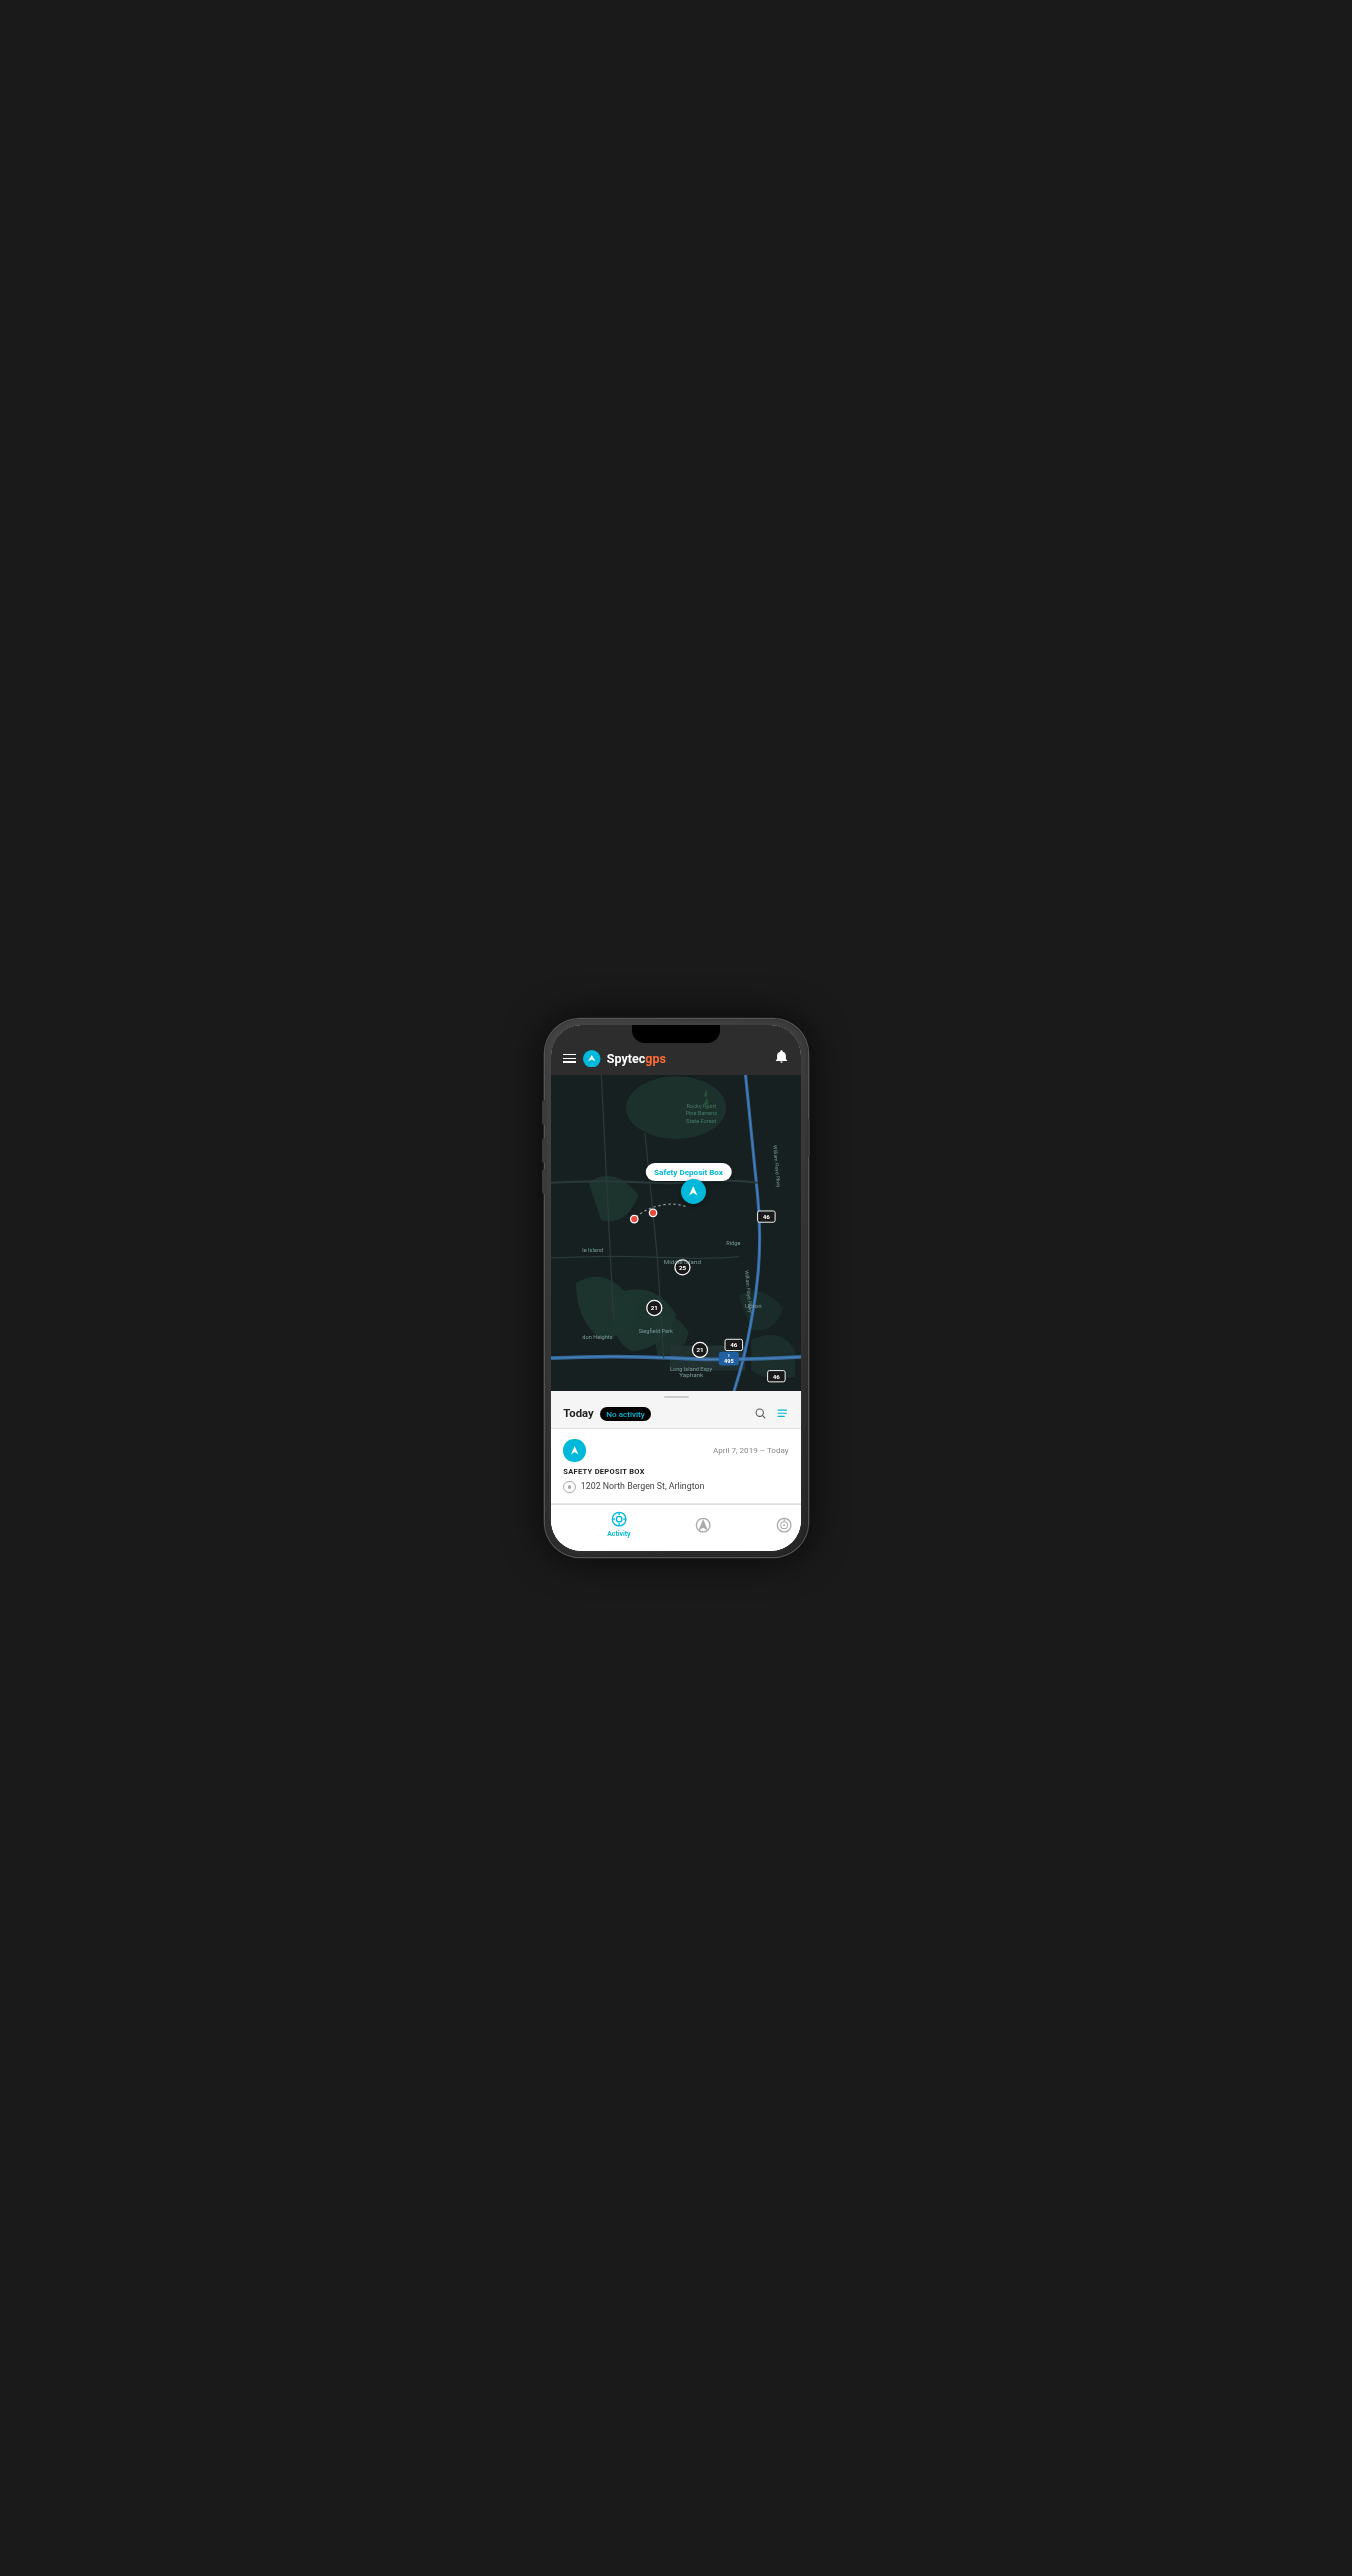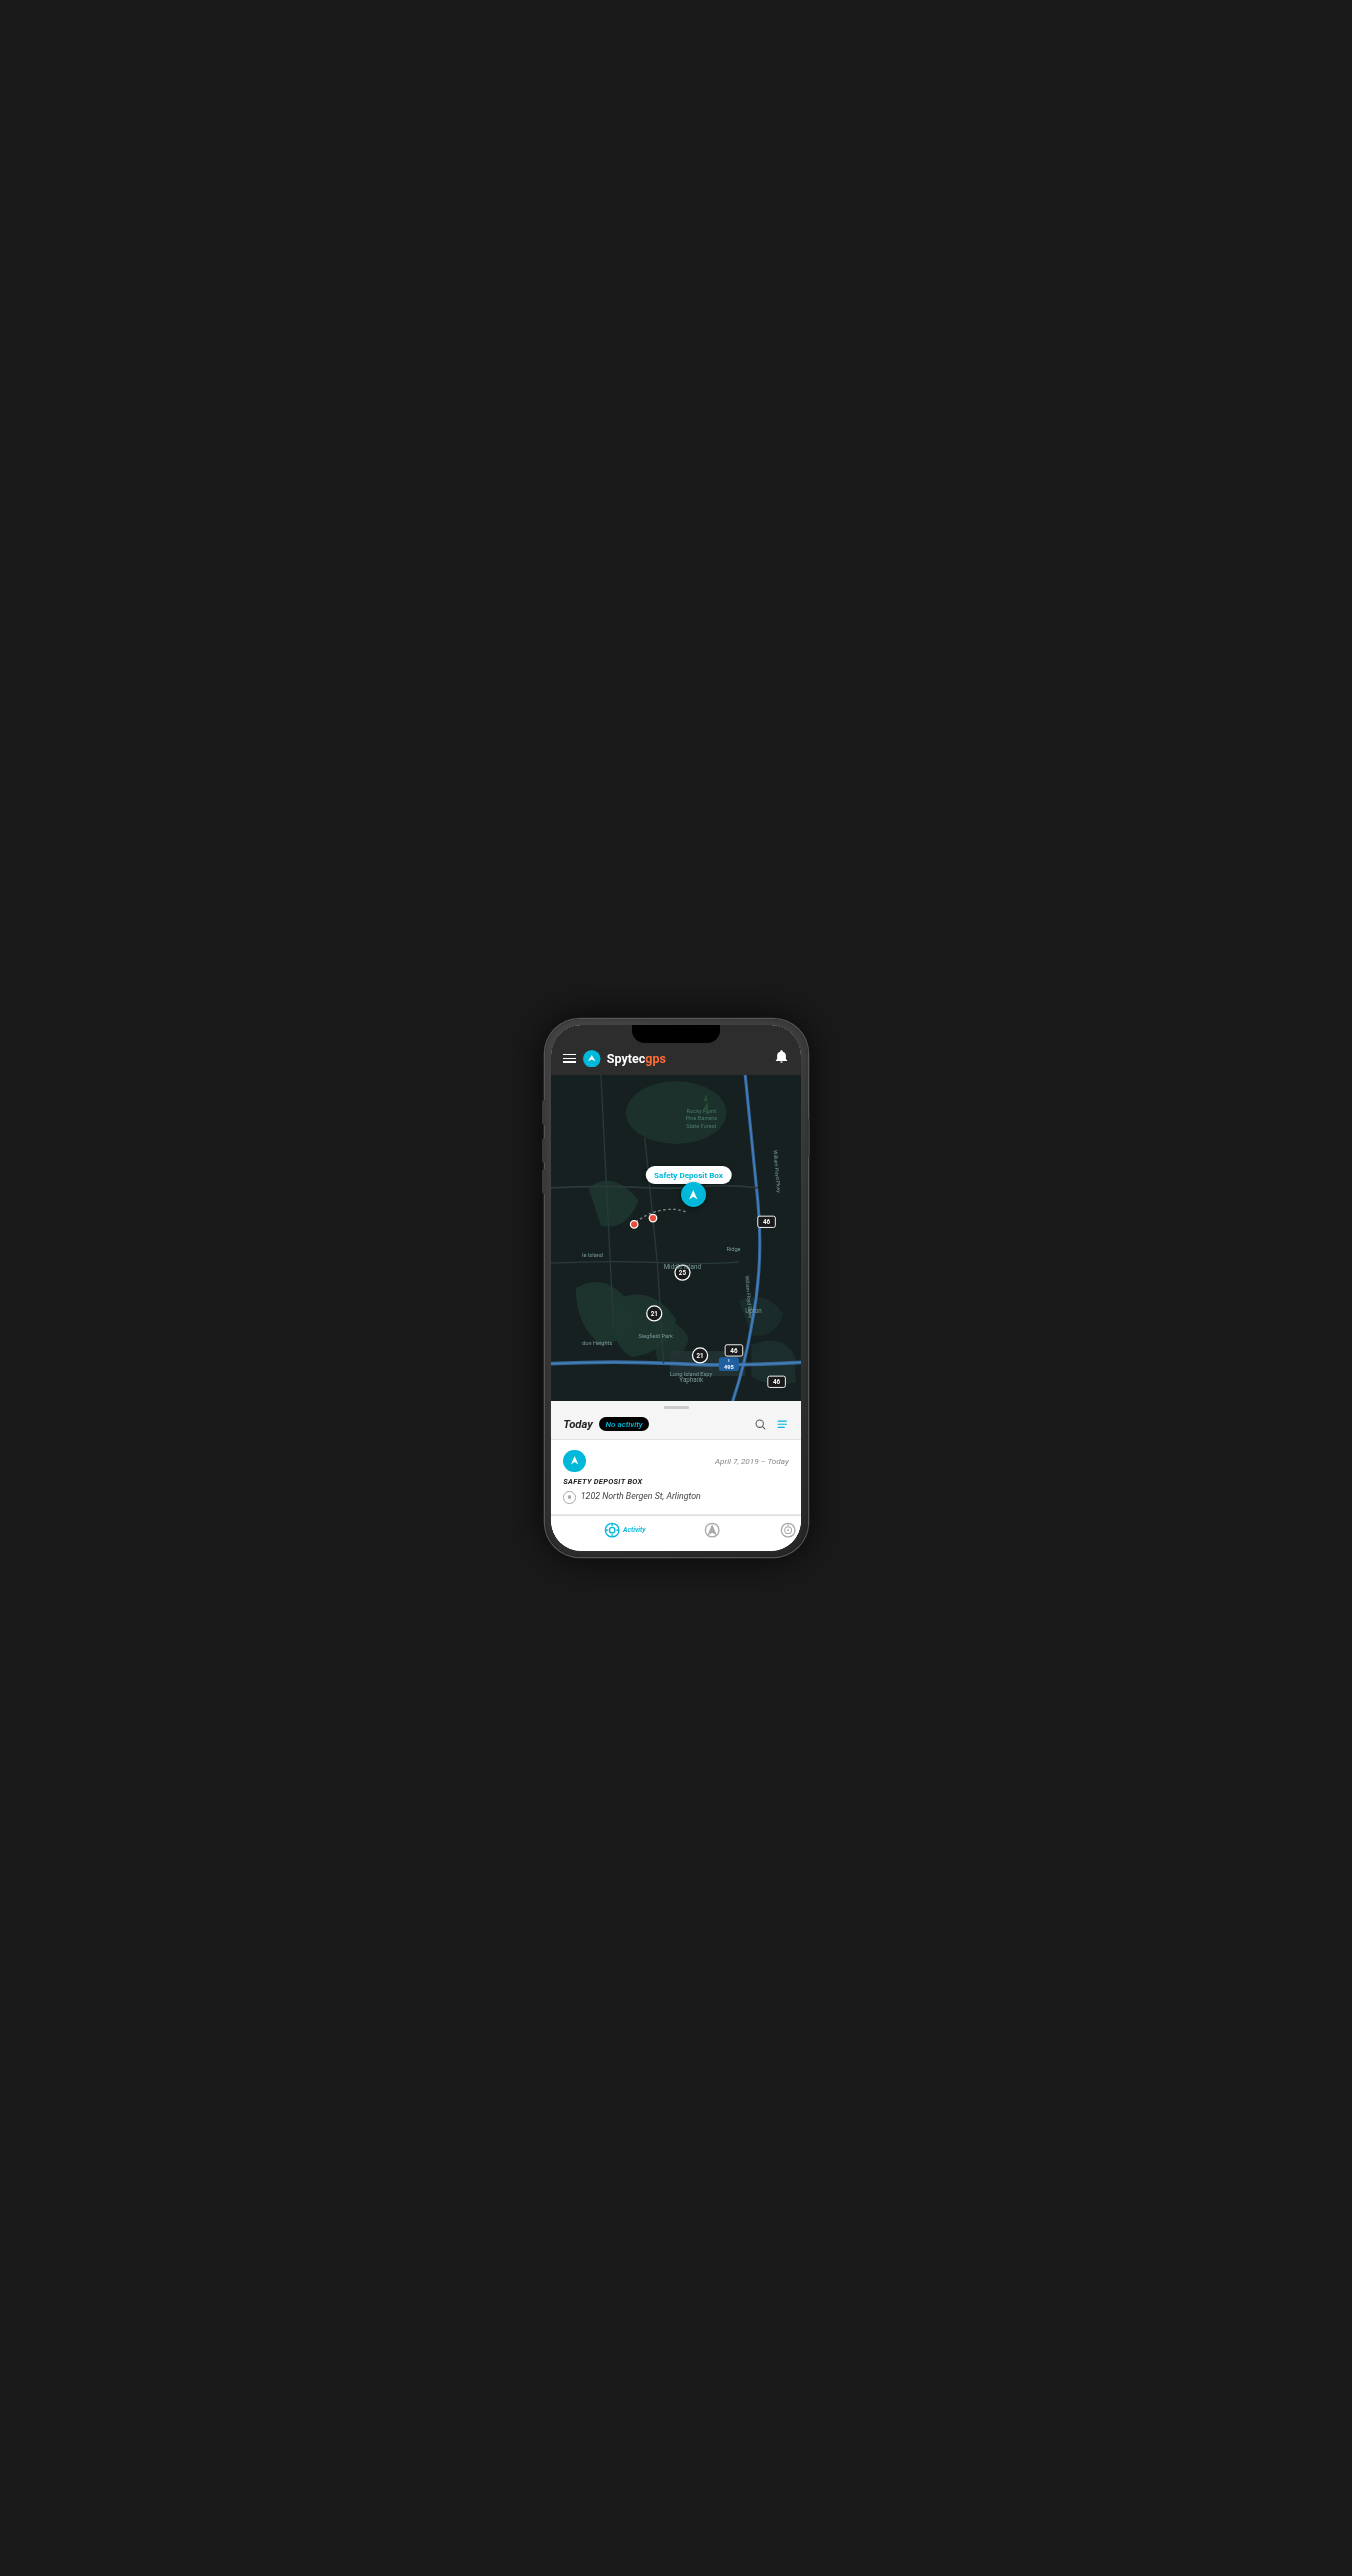--- a/index.html
+++ b/index.html
@@ -202,21 +202,20 @@
       width: 25px;
       height: 2.5px;
       background: #ccc;
       border-radius: 1.3px;
     }
 
     
     .bottom-panel {
       background: #f5f5f5;
       flex-shrink: 0;
-      font-style: italic;
     }
 
     
     .activity-header {
       display: flex;
       align-items: center;
       justify-content: space-between;
       padding: 8.8px 12.5px 7.5px 12.5px;
       border-bottom: 0.6px solid #e0e0e0;
     }
@@ -332,21 +331,21 @@
       background: white;
       border-top: 0.6px solid #e0e0e0;
       display: flex;
       justify-content: space-around;
       align-items: center;
       padding: 6.3px 0 12.5px 0;
     }
 
     .nav-item {
       display: flex;
-      flex-direction: row;
+      flex-direction: column;
       align-items: center;
       gap: 2.5px;
       cursor: pointer;
       margin-left: 48px;
     }
 
     .nav-item svg {
       width: 16.3px;
       height: 16.3px;
     }

